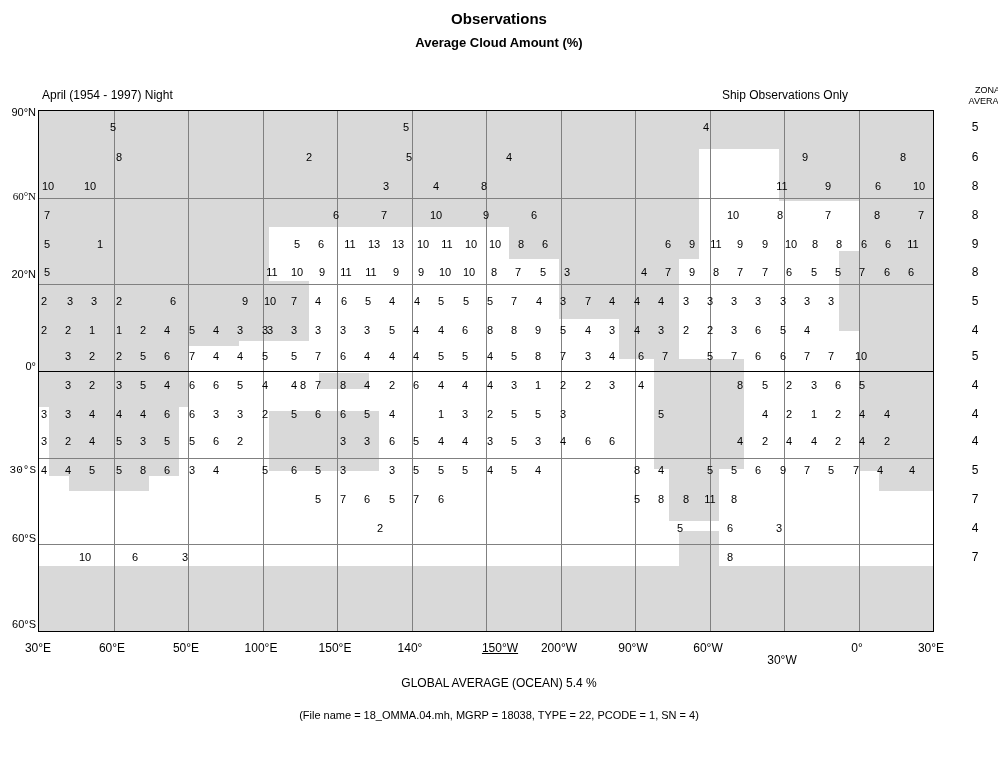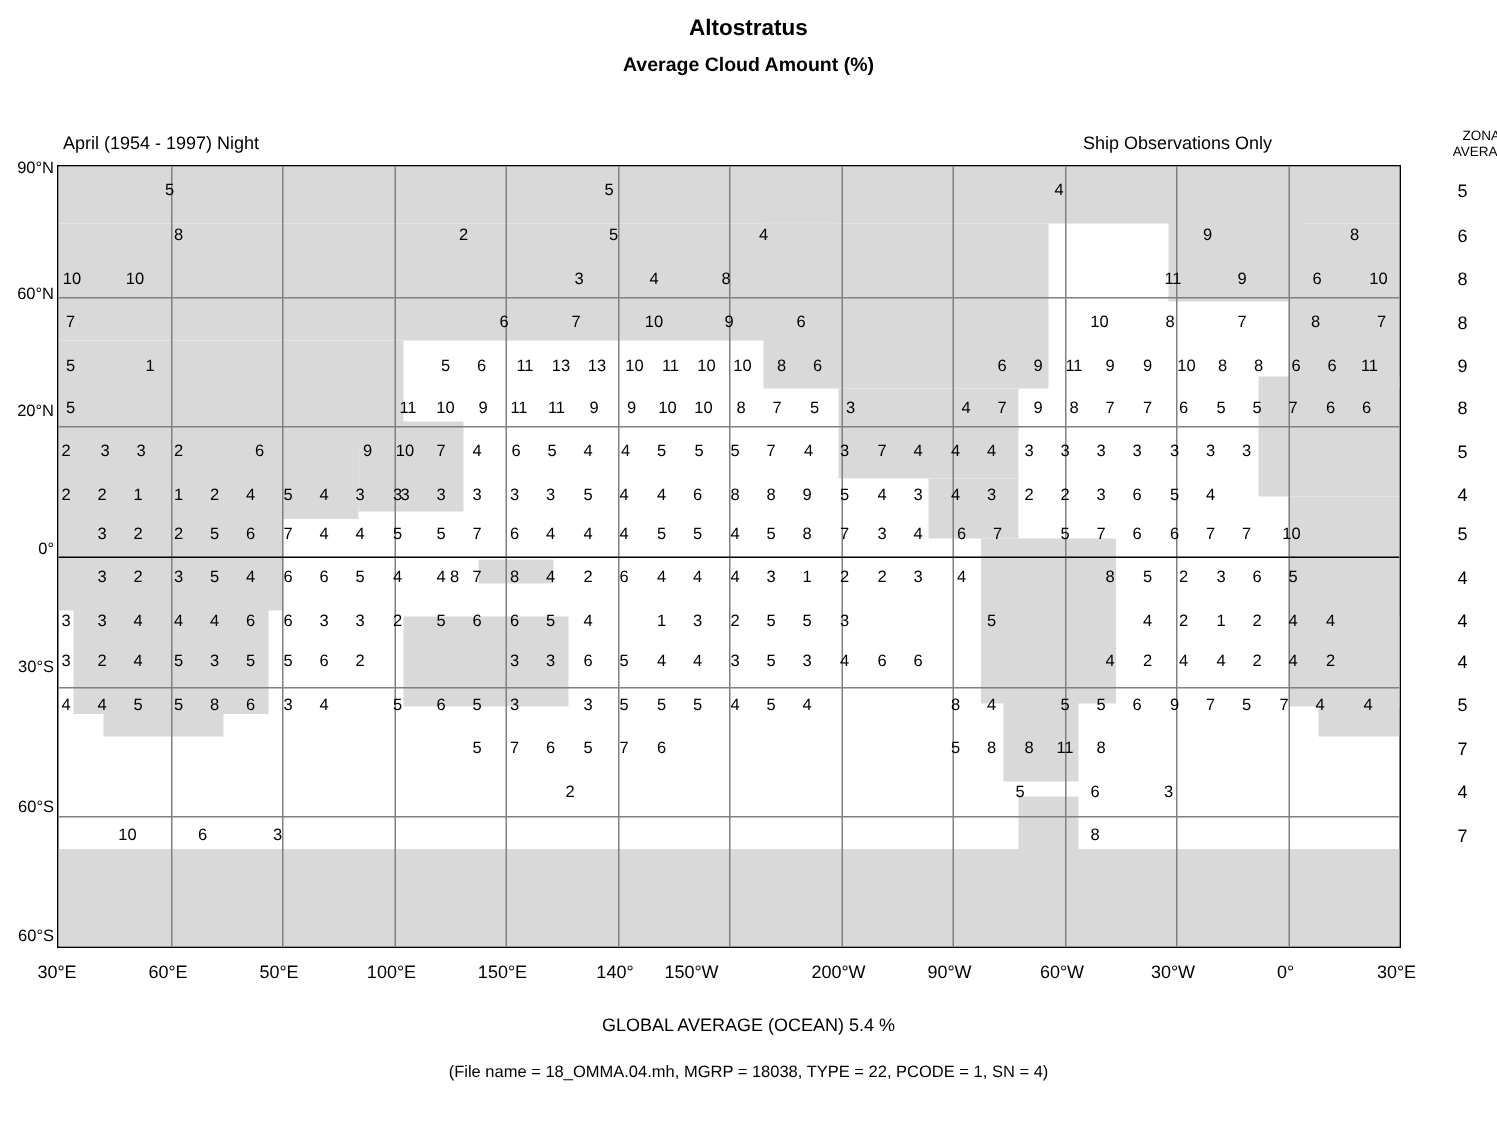--- a/index.html
+++ b/index.html
@@ -62,21 +62,21 @@
   .global{
     position:absolute;top:676px;left:0;width:998px;text-align:center;font-size:12px;
   }
   .filename{
     position:absolute;top:709px;left:0;width:998px;text-align:center;font-size:11px;
   }
 </style>
 </head>
 <body>
 
-<div class="title">Altostratus</div>
+<div class="title">Observations</div>
 <div class="subtitle">Average Cloud Amount (%)</div>
 <div class="caption-left">April (1954 - 1997) Night</div>
 <div class="caption-right">Ship Observations Only</div>
 <div class="zonal-head">
   <div>ZONAL</div>
   <div>AVERAGE</div>
 </div>
 
 <div class="map-frame">
 
@@ -424,37 +424,37 @@
 <div class="cell" style="left: 726px; top: 493px;">8</div>
 <div class="cell" style="left: 372px; top: 522px;">2</div>
 <div class="cell" style="left: 672px; top: 522px;">5</div>
 <div class="cell" style="left: 722px; top: 522px;">6</div>
 <div class="cell" style="left: 771px; top: 522px;">3</div>
 <div class="cell" style="left: 77px; top: 551px;">10</div>
 <div class="cell" style="left: 127px; top: 551px;">6</div>
 <div class="cell" style="left: 177px; top: 551px;">3</div>
 <div class="cell" style="left: 722px; top: 551px;">8</div>
 <div class="ylab" style="left: 0px; top: 106px;">90°N</div>
-<div class="ylab" style="left: 0px; top: 190px;">60°N</div>
+<div class="ylab" style="left: 0px; top: 190px; font-family: Liberation Serif, serif;">60°N</div>
 <div class="ylab" style="left: 0px; top: 268px;">20°N</div>
 <div class="ylab" style="left: 0px; top: 360px;">0°</div>
-<div class="ylab" style="left: 0px; top: 439px;">30°S</div>
+<div class="ylab" style="left: 0px; top: 464px; font-family: Liberation Mono, monospace;">30°S</div>
 <div class="ylab" style="left: 0px; top: 532px;">60°S</div>
 <div class="ylab" style="left: 0px; top: 618px;">60°S</div>
 <div class="xlab" style="left: 8px;">30°E</div>
 <div class="xlab" style="left: 82px;">60°E</div>
 <div class="xlab" style="left: 156px;">50°E</div>
 <div class="xlab" style="left: 231px;">100°E</div>
 <div class="xlab" style="left: 305px;">150°E</div>
 <div class="xlab" style="left: 380px;">140°</div>
-<div class="xlab" style="left: 431px;">150°W</div>
+<div class="xlab" style="left: 470px; text-decoration: underline;">150°W</div>
 <div class="xlab" style="left: 529px;">200°W</div>
 <div class="xlab" style="left: 603px;">90°W</div>
 <div class="xlab" style="left: 678px;">60°W</div>
-<div class="xlab" style="left: 752px;">30°W</div>
+<div class="xlab" style="left: 752px; margin-top: 12px;">30°W</div>
 <div class="xlab" style="left: 827px;">0°</div>
 <div class="xlab" style="left: 901px;">30°E</div>
 <div class="zonal-val" style="top: 120px;">5</div>
 <div class="zonal-val" style="top: 150px;">6</div>
 <div class="zonal-val" style="top: 179px;">8</div>
 <div class="zonal-val" style="top: 208px;">8</div>
 <div class="zonal-val" style="top: 237px;">9</div>
 <div class="zonal-val" style="top: 265px;">8</div>
 <div class="zonal-val" style="top: 294px;">5</div>
 <div class="zonal-val" style="top: 323px;">4</div>

